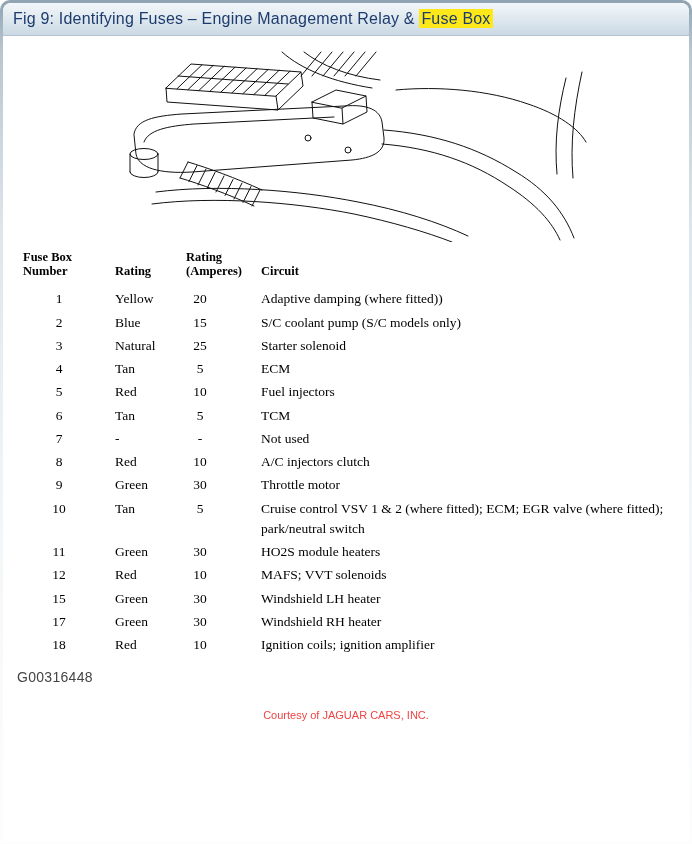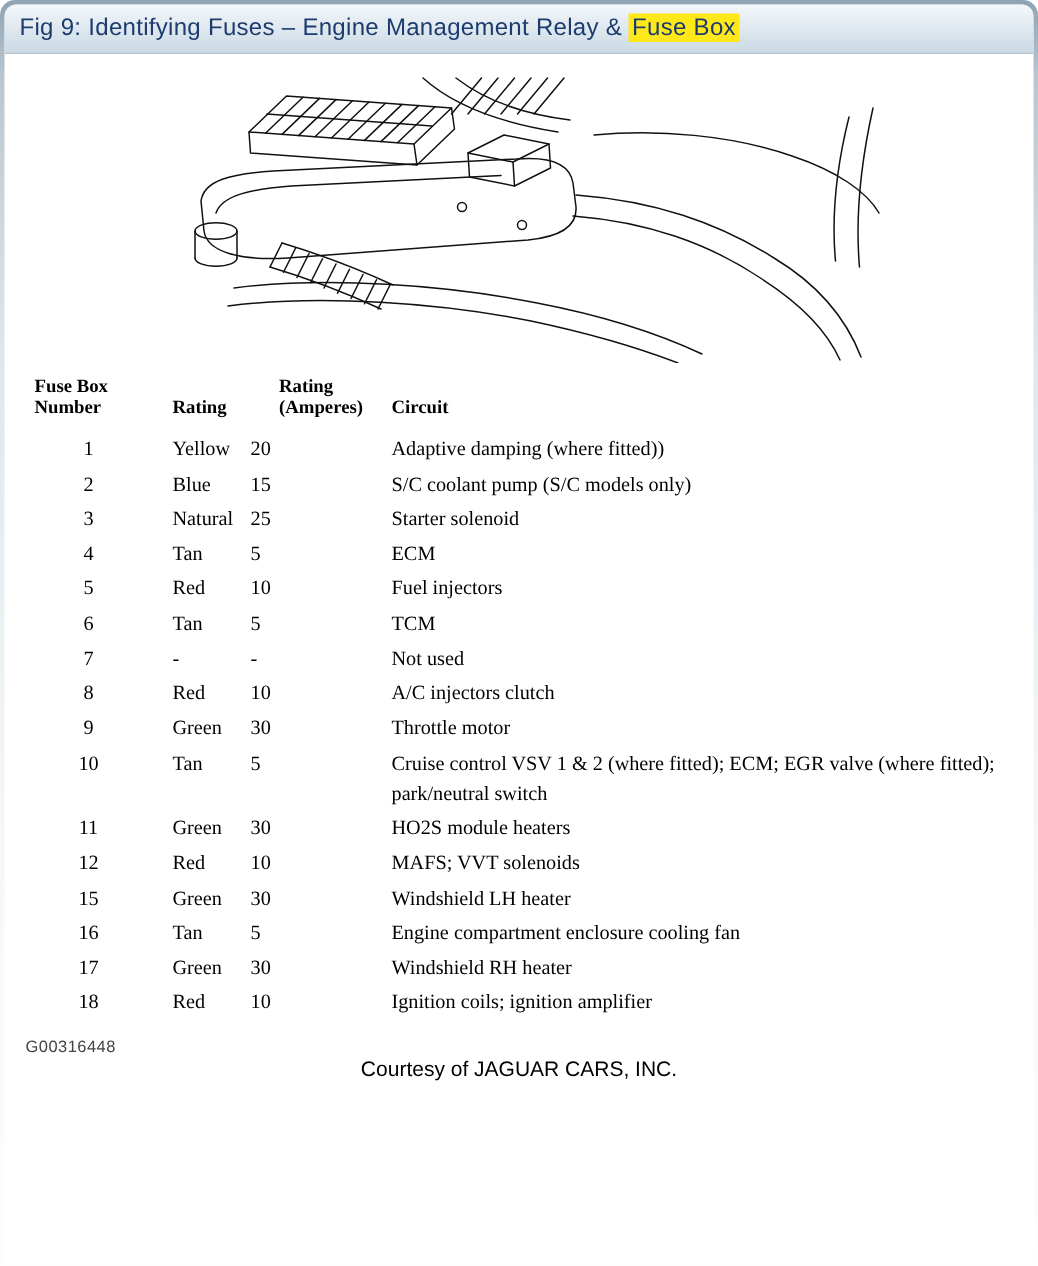--- a/index.html
+++ b/index.html
@@ -42,28 +42,29 @@
   th {
     font-size:12.5px; font-weight:bold;
     text-align:left; vertical-align:bottom;
     padding:0 0 9px 0; line-height:1.15;
   }
   th span.l { display:block; }
   td { vertical-align:top; padding:1.5px 0; line-height:1.5; }
   td.col-number { text-align:center; }
   th.col-color, td.col-color { padding-left:20px; }
   th.col-rating { padding-left:19px; }
-  td.col-rating { padding-right:28px; }
+  td.col-rating { text-align:center; padding-right:28px; }
 
   .figure-id {
-    font-size:11px; color:#444;
+    font-size:14px; color:#444;
     margin:12px 0 0 14px; letter-spacing:.3px;
   }
   .courtesy {
-    text-align:center; font-size:14px; color:#000000;
+    text-align:center; font-size:11px; color:#ef4444;
+    margin-top:24px;
   }
 </style>
 </head>
 <body>
 
 <div class="frame">
   <div class="inner">
 
     <div class="titlebar">
       <span class="title"><span>Fig 9: Identifying Fuses – Engine Management Relay &amp; </span><mark>Fuse Box</mark></span>
@@ -234,26 +235,20 @@
             <td class="col-rating">10</td>
             <td class="col-circuit">MAFS; VVT solenoids</td>
           </tr>
           <tr>
             <td class="col-number">15</td>
             <td class="col-color">Green</td>
             <td class="col-rating">30</td>
             <td class="col-circuit">Windshield LH heater</td>
           </tr>
           <tr>
-            <td class="col-number">16</td>
-            <td class="col-color">Tan</td>
-            <td class="col-rating">5</td>
-            <td class="col-circuit">Engine compartment enclosure cooling fan</td>
-          </tr>
-          <tr>
             <td class="col-number">17</td>
             <td class="col-color">Green</td>
             <td class="col-rating">30</td>
             <td class="col-circuit">Windshield RH heater</td>
           </tr>
           <tr>
             <td class="col-number">18</td>
             <td class="col-color">Red</td>
             <td class="col-rating">10</td>
             <td class="col-circuit">Ignition coils; ignition amplifier</td>

